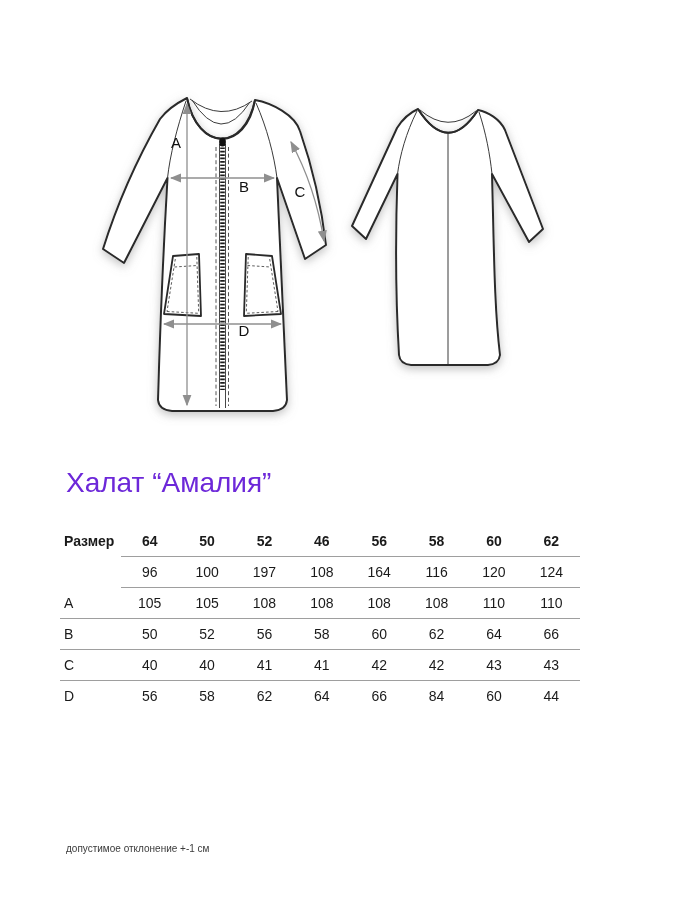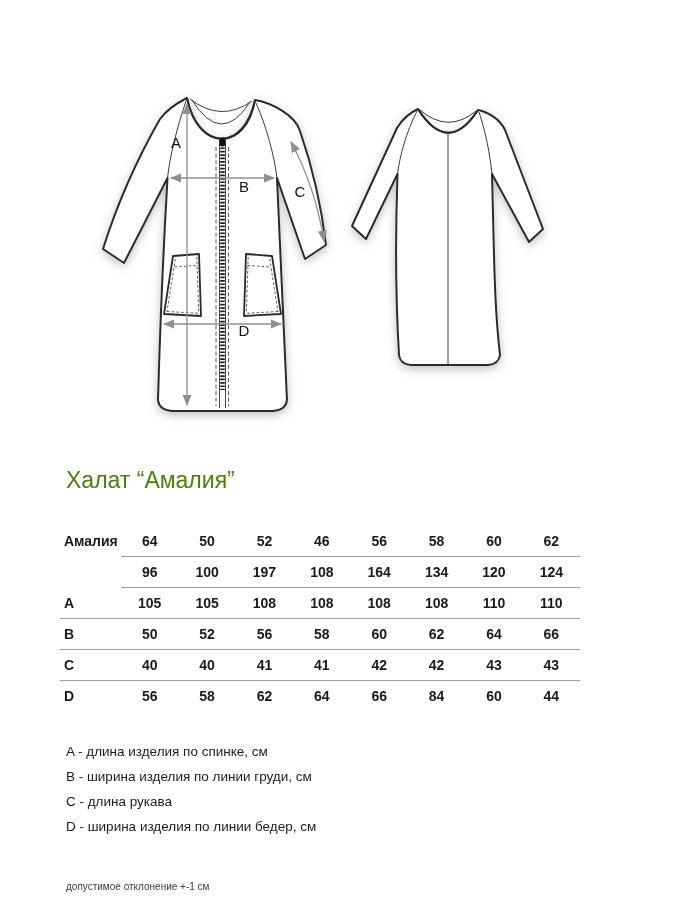--- a/index.html
+++ b/index.html
@@ -16,34 +16,34 @@
   .thick { fill:none; stroke:#2a2a2a; stroke-width:1.8; stroke-linejoin:round; }
   .pocket { fill:#ffffff; stroke:#2a2a2a; stroke-width:1.8; stroke-linejoin:round; }
   .stitch { fill:none; stroke:#4a4a4a; stroke-width:0.9; stroke-dasharray:2.6 2.1; }
   .zipstitch { fill:none; stroke:#555; stroke-width:1; stroke-dasharray:4 2.6; }
   .ziptape { fill:none; stroke:#333; stroke-width:0.9; }
   .zipteeth { fill:none; stroke:#1c1c1c; stroke-width:4.6; stroke-dasharray:1.7 1.7; }
   .marrow { fill:none; stroke:#8f8f8f; stroke-width:1.3; }
   .mhead  { fill:#8f8f8f; }
   .mlabel { font:15px "Liberation Sans",sans-serif; fill:#111; }
   
-  #title { position:absolute; left:66px; top:467px; font-size:23px; color:#4d7c0f; }
+  #title { position:absolute; left:66px; top:467px; font-size:28px; color:#6d28d9; }
   
   #table-wrap { position:absolute; left:60px; top:526px; }
   table { border-collapse:collapse; table-layout:fixed; width:520px; }
-  th,td { height:30px; padding:0; text-align:center; font-size:14px; font-weight:bold; color:#1a1a1a; }
+  th,td { height:30px; padding:0; text-align:center; font-size:14px; font-weight:normal; color:#1a1a1a; }
   th { font-weight:bold; }
   .lbl { width:57px; text-align:left; padding-left:4px; }
   tr.partial .val { border-bottom:1.4px solid #9e9e9e; }
   tr.full td { border-bottom:1.4px solid #9e9e9e; }
   
   #legend { position:absolute; left:66px; top:739px; }
   #legend .legend-line { height:25px; line-height:25px; font-size:13.5px; color:#1c1c1c; }
   
-  #note { position:absolute; left:66px; top:843px; font-size:10px; color:#3b3b3b;margin-top:38px; }
+  #note { position:absolute; left:66px; top:843px; font-size:10px; color:#3b3b3b; }
 </style>
 </head>
 <body>
 
 <div id="screen">
 
   <svg id="sketch" width="675" height="460" viewBox="0 0 675 460">
     <defs>
       <filter id="softshadow" x="-25%" y="-25%" width="150%" height="150%">
         <feDropShadow dx="0" dy="3" stdDeviation="5" flood-color="#8f8f8f" flood-opacity="0.55"></feDropShadow>
@@ -124,38 +124,38 @@
       <line class="thin" x1="448" y1="134" x2="448" y2="364"></line>
     </g>
   </svg>
 
   <div id="title">Халат “Амалия”</div>
 
   <div id="table-wrap">
     <table id="size-table">
         <tbody>
           <tr class="partial">
-            <th class="lbl">Амалия</th>
+            <th class="lbl">Размер</th>
             <th class="val">64</th>
             <th class="val">50</th>
             <th class="val">52</th>
             <th class="val">46</th>
             <th class="val">56</th>
             <th class="val">58</th>
             <th class="val">60</th>
             <th class="val">62</th>
           </tr>
           <tr class="partial">
             <td class="lbl"></td>
             <td class="val">96</td>
             <td class="val">100</td>
             <td class="val">197</td>
             <td class="val">108</td>
             <td class="val">164</td>
-            <td class="val">134</td>
+            <td class="val">116</td>
             <td class="val">120</td>
             <td class="val">124</td>
           </tr>
           <tr class="full">
             <td class="lbl">A</td>
             <td class="val">105</td>
             <td class="val">105</td>
             <td class="val">108</td>
             <td class="val">108</td>
             <td class="val">108</td>
@@ -193,22 +193,16 @@
             <td class="val">64</td>
             <td class="val">66</td>
             <td class="val">84</td>
             <td class="val">60</td>
             <td class="val">44</td>
           </tr>
         </tbody>
       </table>
   </div>
 
-  <div id="legend">
-      <div class="legend-line">A - длина изделия по спинке, см</div>
-      <div class="legend-line">B - ширина изделия по линии груди, см</div>
-      <div class="legend-line">C - длина рукава</div>
-      <div class="legend-line">D - ширина изделия по линии бедер, см</div>
-    </div>
 
   <div id="note">допустимое отклонение +-1 см</div>
 
 </div>
 
 </body></html>

